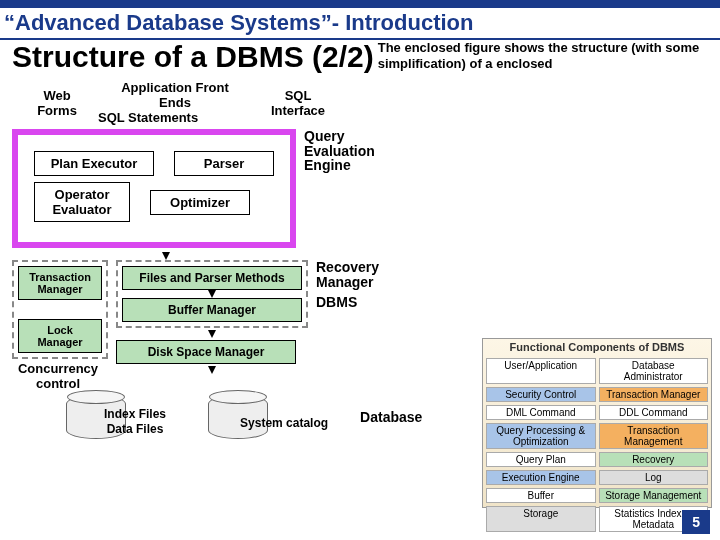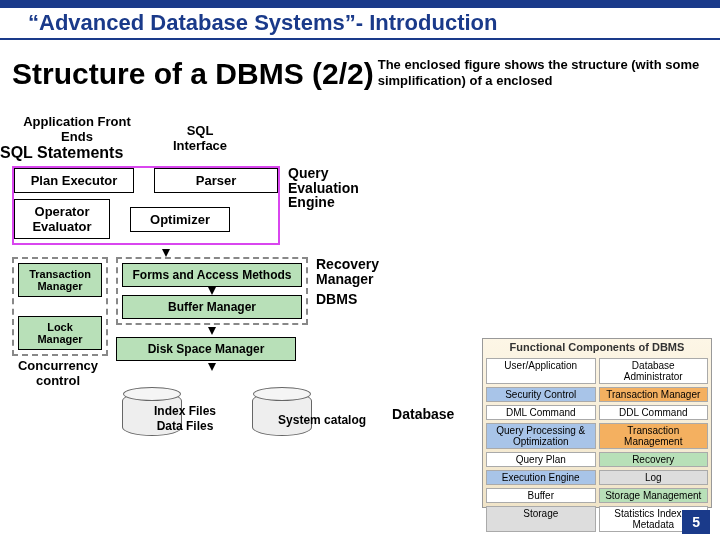--- a/index.html
+++ b/index.html
@@ -1,28 +1,28 @@
 <!DOCTYPE html>
 <html><head>
 <meta charset="utf-8">
 <style>
   * { box-sizing: border-box; margin: 0; padding: 0; }
   body { width: 720px; height: 540px; font-family: Arial, sans-serif; background: #fff; position: relative; overflow: hidden; }
   .topbar { height: 8px; background: #1a3a8a; }
-  .header { padding: 2px 28px; border-bottom: 2px solid #1a3a8a; }
+  .header { padding: 2px 4px; border-bottom: 2px solid #1a3a8a; }
   .header-title { font-size: 22px; font-weight: bold; color: #1a3a8a; }
-  .subheader { padding: 17px 12px; display: flex; align-items: flex-start; }
+  .subheader { padding: 0 12px; display: flex; align-items: flex-start; }
   .subheader-title { font-size: 30px; font-weight: bold; color: #000; flex: 0 0 auto; }
   .subheader-desc { font-size: 13px; font-weight: bold; color: #000; margin-left: 4px; line-height: 1.2; }
   .main { position: relative; padding: 6px 12px; }
   .row { display: flex; align-items: center; margin-bottom: 4px; }
   .box { border: 1px solid #000; padding: 4px 6px; font-size: 13px; font-weight: bold; text-align: center; background: #fff; }
   .box-green { background: #b8e0b8; }
   .box-plain { border: none; font-size: 13px; font-weight: bold; text-align: center; }
-  .group-red { border: 2px solid #d946ef; padding: 0; display: inline-block; }
+  .group-red { border: 6px solid #d946ef; padding: 16px; display: inline-block; }
   .group-grey { border: 2px dashed #888; padding: 4px; display: inline-block; }
   .label-side { font-size: 14px; font-weight: bold; line-height: 1.05; }
   .cyl { width: 60px; height: 44px; border: 1px solid #666; border-radius: 50%/20%; background: #eee; position: relative; }
   .cyl::before { content: ''; position: absolute; top: -6px; left: 0; right: 0; height: 12px; border: 1px solid #666; border-radius: 50%; background: #f5f5f5; }
   .cyl-label { font-size: 12px; font-weight: bold; text-align: center; line-height: 1.05; }
   .side-img { position: absolute; right: 8px; bottom: 32px; width: 230px; height: 170px; border: 1px solid #999; background: linear-gradient(180deg,#fdf6e6,#f0e4c8); }
   .side-img-title { font-size: 11px; font-weight: bold; text-align: center; padding: 2px; color: #333; }
   .side-img-body { display: grid; grid-template-columns: 1fr 1fr; gap: 3px; padding: 3px; }
   .side-chip { font-size: 10px; border: 1px solid #aaa; background: #fff; padding: 1px 2px; text-align: center; }
   .chip-orange { background: #f4b060; }
@@ -44,32 +44,33 @@
 </div>
 
 <div class="subheader">
   <div class="subheader-title">Structure of a DBMS (2/2)</div>
   <div class="subheader-desc">The enclosed figure shows the structure (with some simplification) of a enclosed</div>
 </div>
 
 <div class="main">
 
   <div class="row" style="gap:28px; margin-left:10px;">
+    <div class="box-plain" style="width:70px;">Web Forms</div>
     <div class="col">
       <div class="box-plain" style="width:110px;">Application Front Ends</div>
-      <div class="box-plain" style="font-size:16px; align-self:flex-start; margin-left:-22px;">SQL Statements</div>
+      <div class="box-plain" style="font-size:13px; align-self:flex-start; margin-left:-22px;">SQL Statements</div>
     </div>
     <div class="box-plain" style="width:80px;">SQL Interface</div>
   </div>
 
   <div class="row" style="align-items:flex-start; gap:8px;">
     <div class="group-red">
       <div class="row" style="gap:20px;">
         <div class="box" style="width:120px;">Plan Executor</div>
-        <div class="box" style="width:124px;">Parser</div>
+        <div class="box" style="width:100px;">Parser</div>
       </div>
       <div class="row" style="gap:20px; margin-top:6px;">
         <div class="box" style="width:96px;">Operator Evaluator</div>
         <div class="box" style="width:100px;">Optimizer</div>
       </div>
     </div>
     <div class="label-side" style="width:70px;">Query Evaluation Engine</div>
   </div>
 
   <div class="arrow-v" style="margin-left:150px;"></div>
@@ -78,36 +79,36 @@
     <div class="stack">
       <div class="group-grey">
         <div class="box box-green" style="width:84px; font-size:11px;">Transaction Manager</div>
         <div class="box box-green" style="width:84px; font-size:11px; margin-top:19px;">Lock Manager</div>
       </div>
       <div class="box-plain" style="width:92px; font-size:13px;">Concurrency control</div>
     </div>
 
     <div class="stack">
       <div class="group-grey">
-        <div class="box box-green" style="width:180px; font-size:12px;">Forms and Access Methods</div>
+        <div class="box box-green" style="width:180px; font-size:12px;">Files and Parser Methods</div>
         <div class="arrow-v"></div>
         <div class="box box-green" style="width:180px; font-size:12px;">Buffer Manager</div>
       </div>
       <div class="arrow-v"></div>
       <div class="box box-green" style="width:180px; font-size:12px;">Disk Space Manager</div>
       <div class="arrow-v"></div>
     </div>
 
     <div class="stack" style="gap:6px;">
       <div class="label-side" style="width:60px;">Recovery Manager</div>
       <div class="label-side" style="width:60px;">DBMS</div>
     </div>
   </div>
 
-  <div class="row" style="gap:16px; margin-left:110px; margin-top:2px;">
+  <div class="row" style="gap:22px; margin-left:54px; margin-top:2px;">
     <div class="col">
       <div class="cyl"></div>
     </div>
     <div class="stack" style="margin-left:-44px; margin-top:10px; z-index:2;">
       <div class="cyl-label">Index Files</div>
       <div class="cyl-label">Data Files</div>
     </div>
     <div class="col" style="margin-left:20px;">
       <div class="cyl"></div>
     </div>

